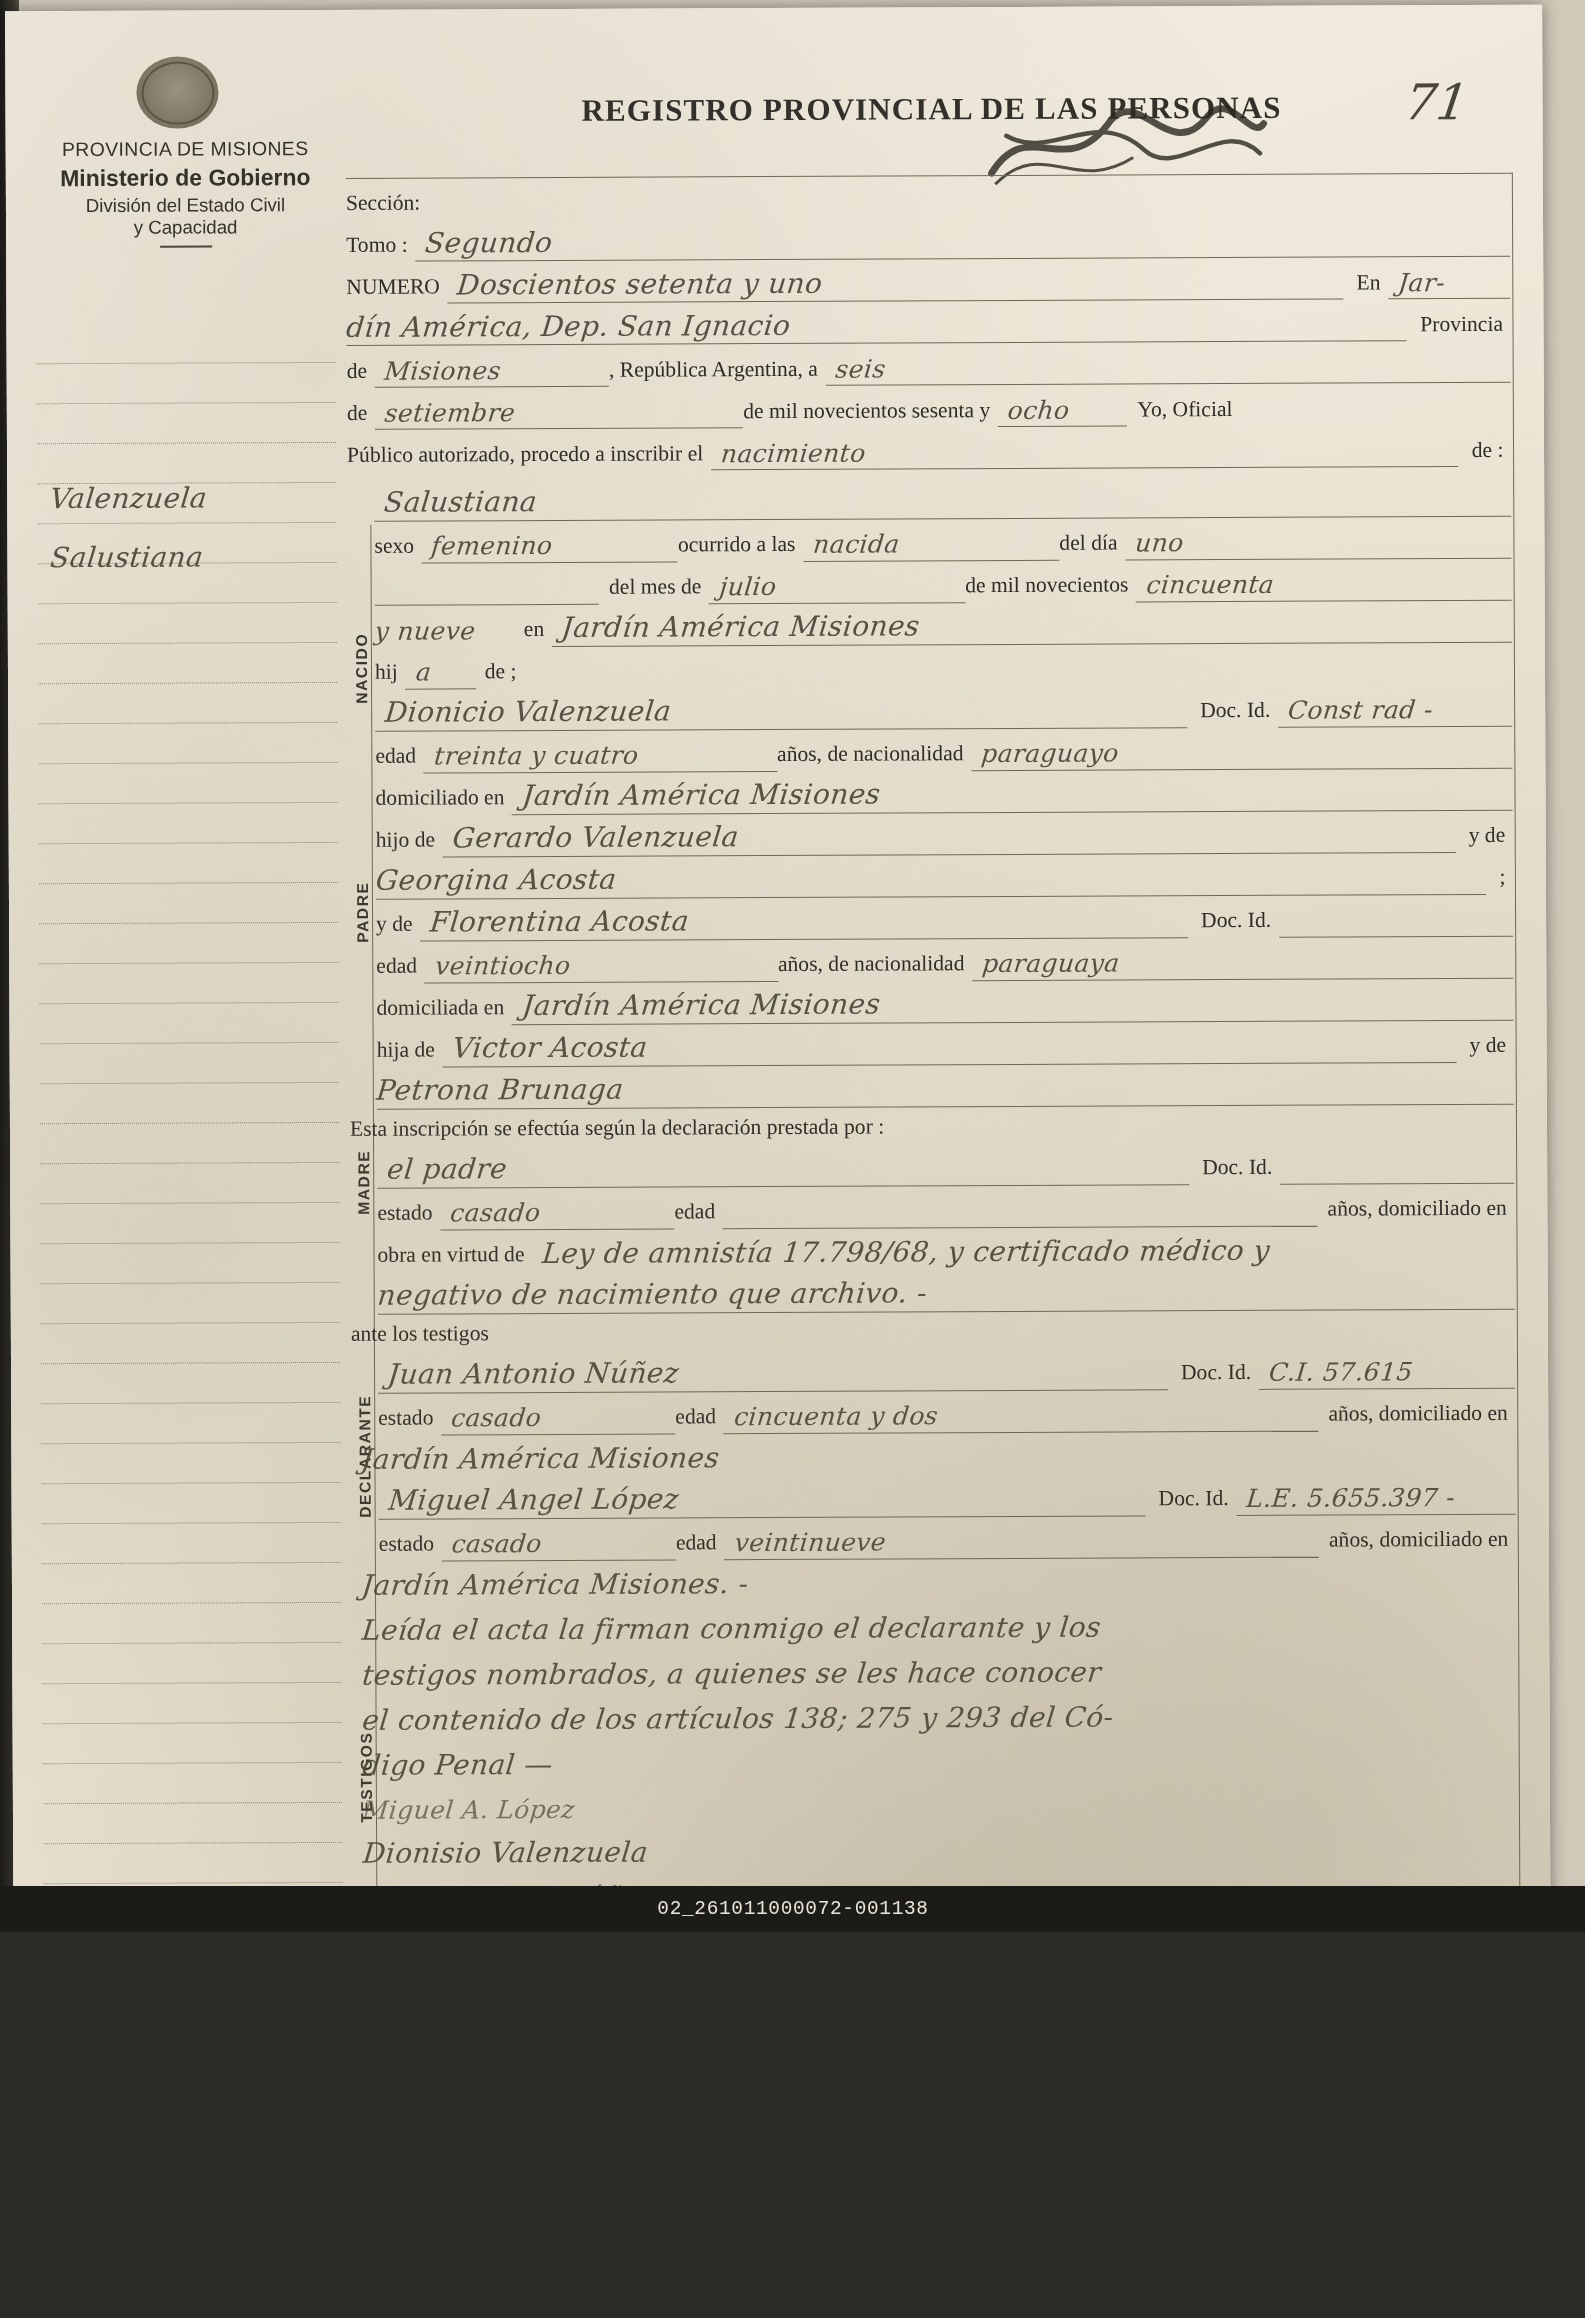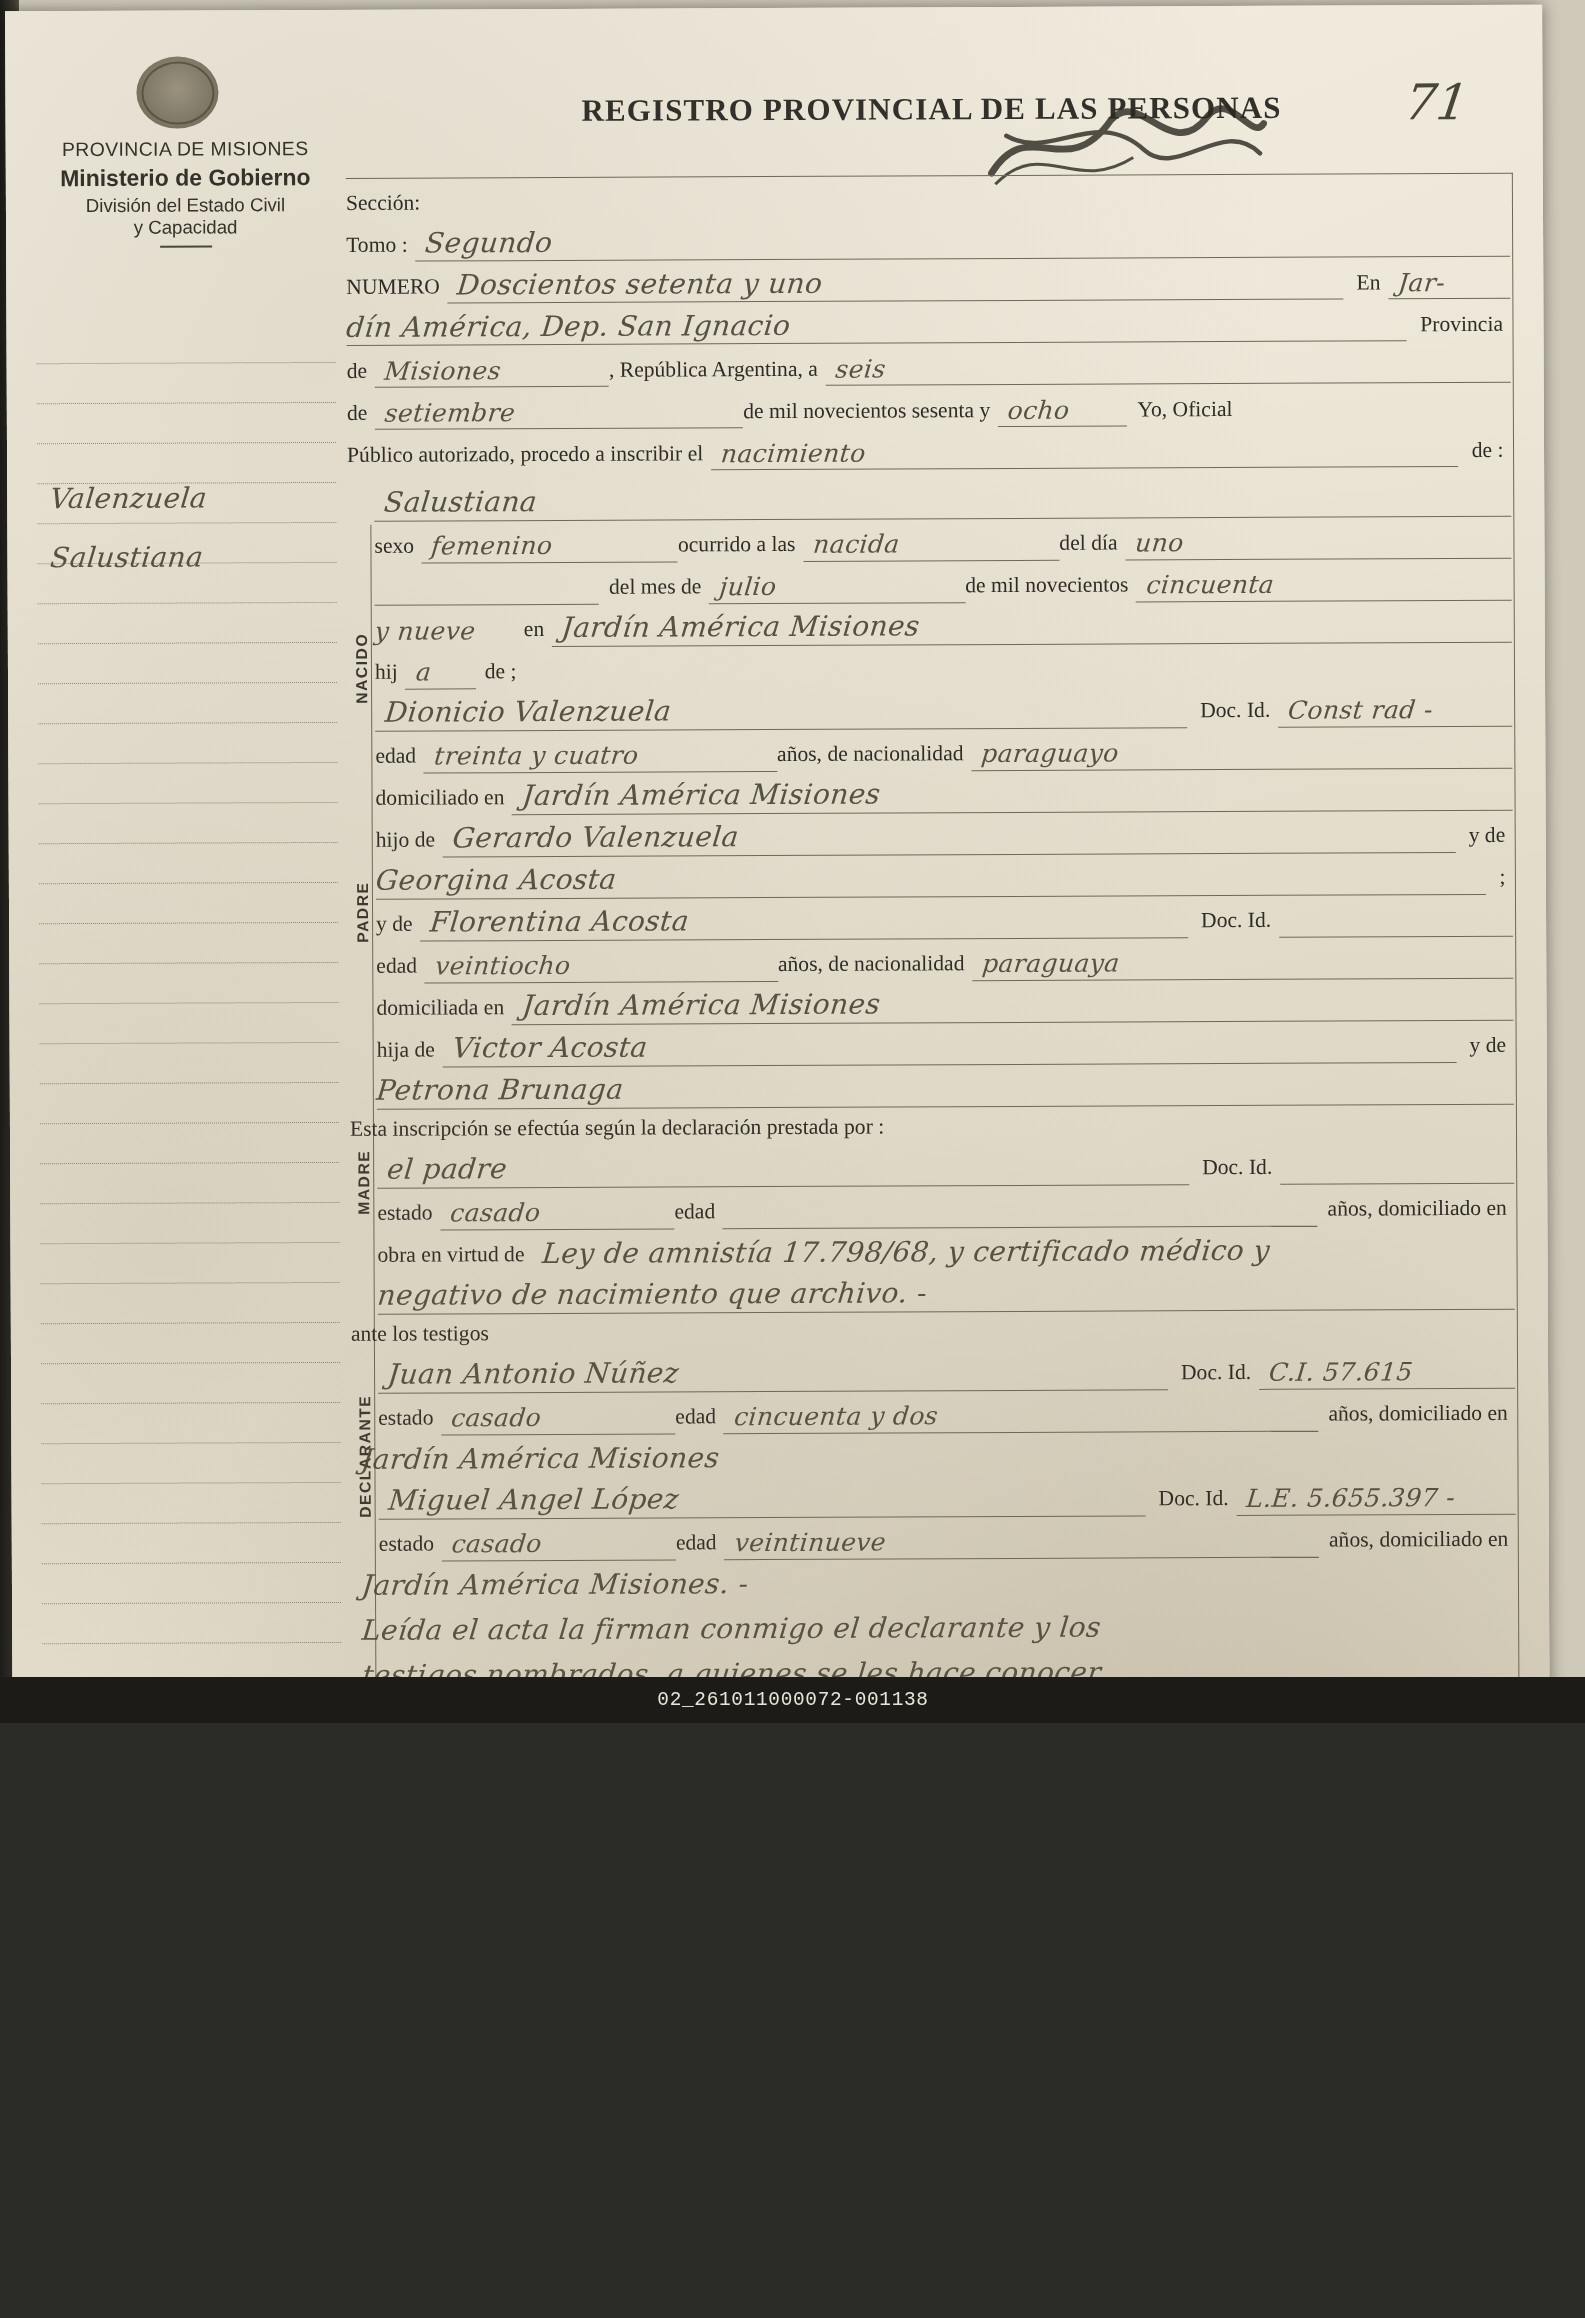--- a/index.html
+++ b/index.html
@@ -1,19 +1,19 @@
 <!DOCTYPE html>
 <html style="font-size:12px"><head>
 <meta charset="utf-8">
 <style>
   html,body{margin:0;padding:0;background:#2b2b28;}
   body{font-family:"Liberation Sans",sans-serif;}
   #page{
     position:relative;
-    width:1586px;height:1723px;
+    width:1586px;height:1932px;
     background:#cfc9b9;
     overflow:hidden;
   }
   
   #sheet{
     position:absolute;
     left:10.4px;top:7.5px;width:1537px;height:2246px;
     background:#efeade;
     background-image:
       radial-gradient(ellipse at 20% 15%, rgba(160,150,125,.18), rgba(255,255,255,0) 55%),

